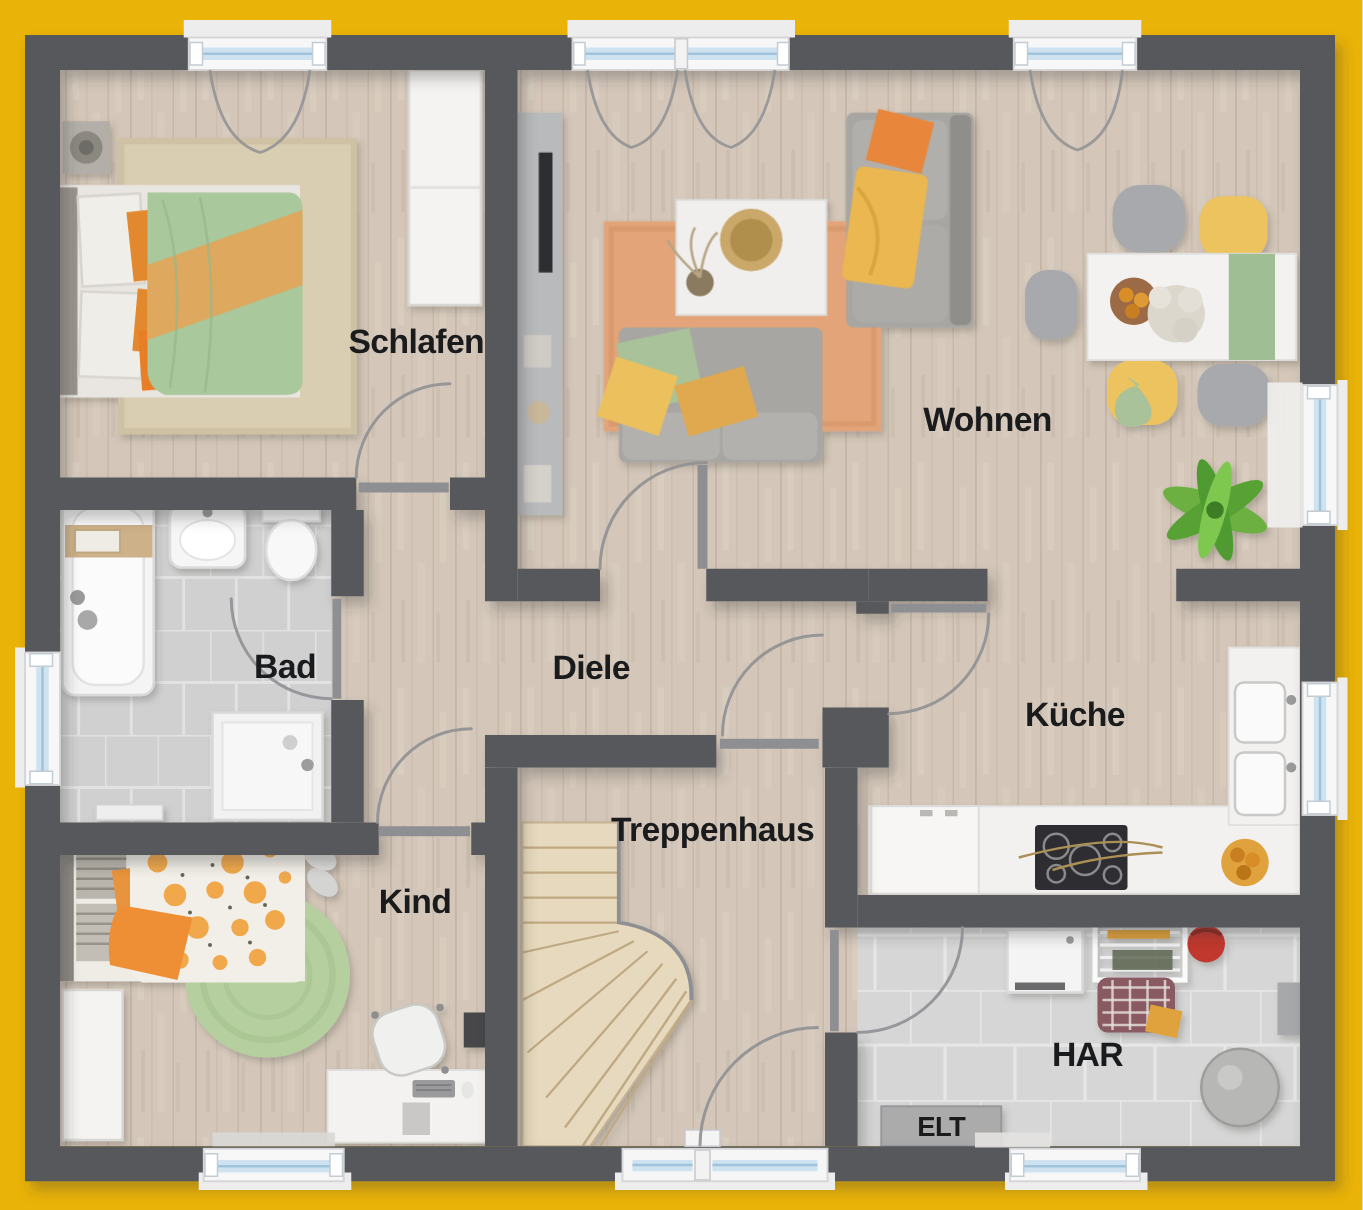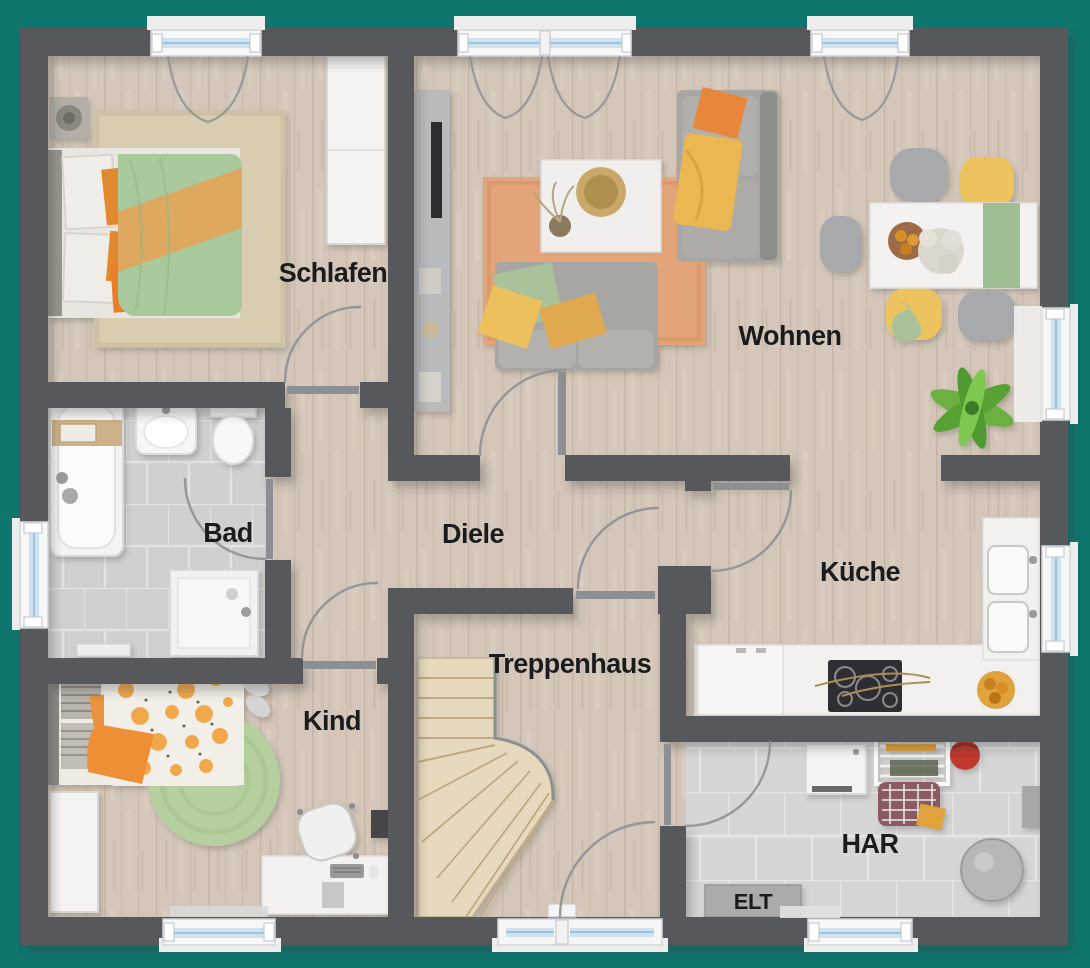--- a/index.html
+++ b/index.html
@@ -1,16 +1,16 @@
 <!DOCTYPE html>
 <html><head>
 <meta charset="utf-8">
 <style>
   html,body{margin:0;padding:0;background:#ffffff;}
-  .stage{position:relative;width:1090px;height:968px;background:#0f766e;overflow:hidden;
+  .stage{position:relative;width:1090px;height:968px;background:#eab308;overflow:hidden;
          font-family:"Liberation Sans", sans-serif;}
   svg{position:absolute;left:0;top:0;}
   .room-label{font-family:"Liberation Sans", sans-serif;font-weight:700;fill:#1a1b1d;
               letter-spacing:-0.5px;}
 </style>
 </head>
 <body>
 
 <div class="stage">
 <svg width="1090" height="968" viewBox="0 0 1090 968">

